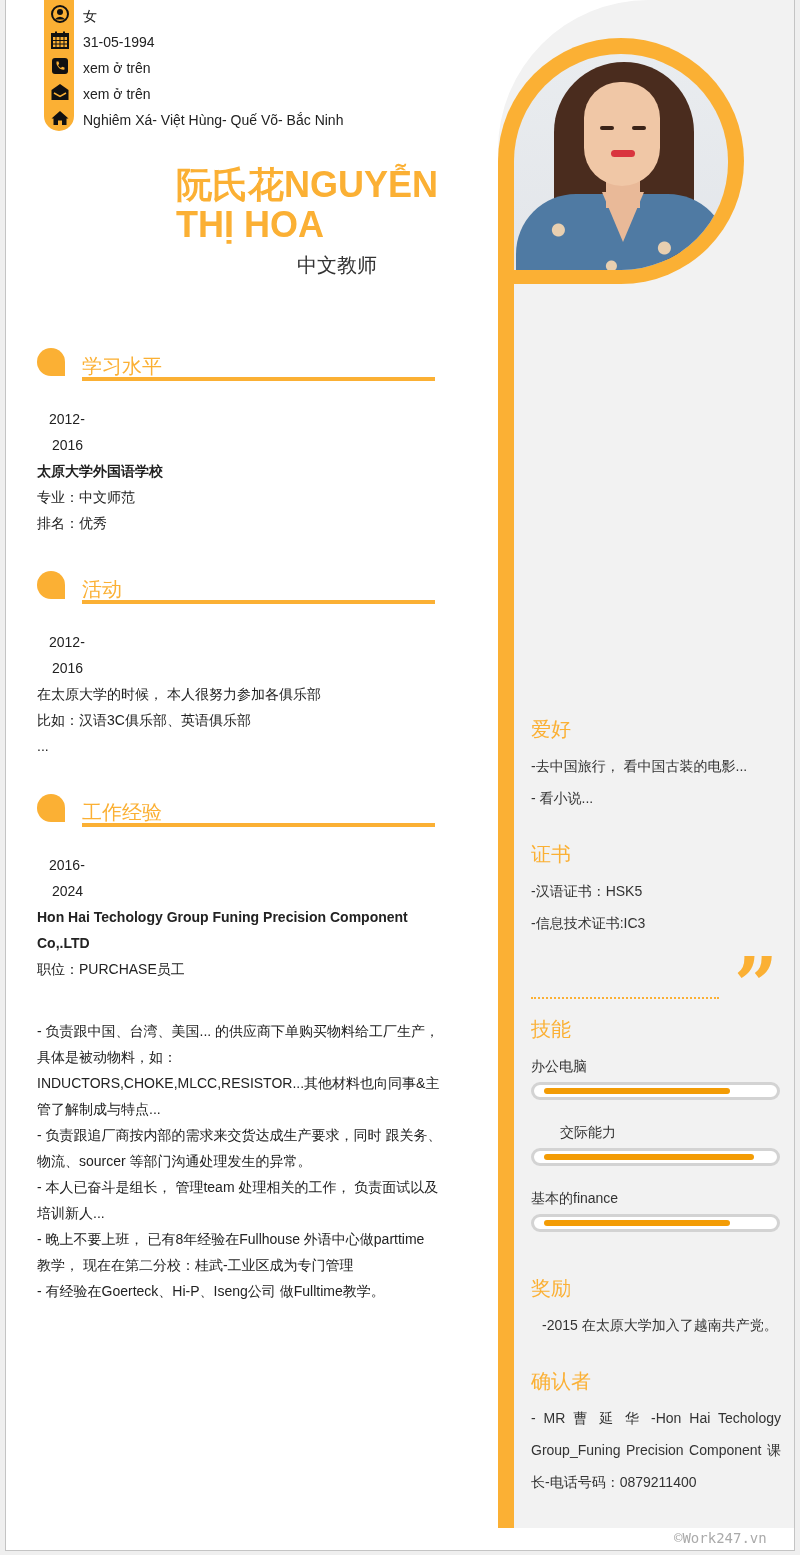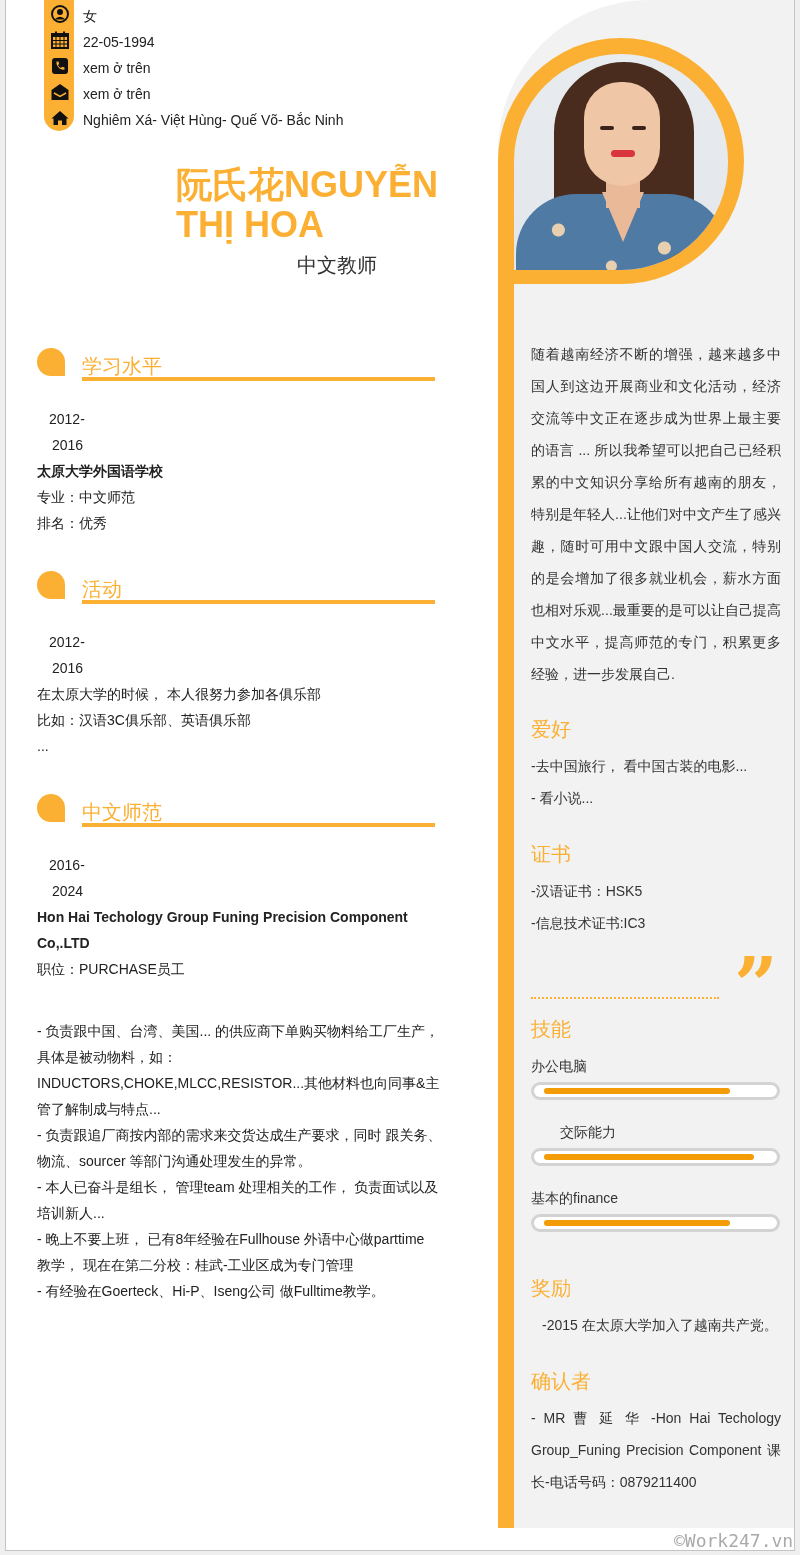--- a/index.html
+++ b/index.html
@@ -76,21 +76,21 @@
       position: absolute; left: 10px; top: 3px; height: 6px;
       background: #f39c05; border-radius: 3px;
     }
 
     .recommender {
       top: 1402px; font-size: 14px; line-height: 32px; color: #333; text-align: justify; text-align-last: left;
     }
 
     .watermark {
       position: absolute; left: 668px; top: 1530px;
-      font-family: "DejaVu Sans Mono", "Liberation Mono", monospace; font-size: 18px; color: #aaa;
+      font-family: "DejaVu Sans Mono", "Liberation Mono", monospace; font-size: 14px; color: #aaa;
     }
 
     
     .icon-strip {
       position: absolute; left: 38px; top: 0; width: 30px; height: 131px;
       background: #fbb034; border-radius: 0 0 15px 15px;
     }
     .info-icon {
       position: absolute; left: 45px; width: 18px; height: 18px;
       display: flex; align-items: center; justify-content: center;
@@ -148,21 +148,21 @@
 
   <div class="info-icon" style="top:31px;">
     <svg width="18" height="18" viewBox="0 0 18 18">
         <rect x="1" y="3" width="16" height="14" fill="none" stroke="#111" stroke-width="2"></rect>
         <rect x="1" y="3" width="16" height="3" fill="#111"></rect>
         <rect x="4" y="0.5" width="2" height="4" fill="#111"></rect>
         <rect x="12" y="0.5" width="2" height="4" fill="#111"></rect>
         <path d="M1 9.5H17M1 13H17M5 6V17M9 6V17M13 6V17" stroke="#111" stroke-width="1"></path>
       </svg>
   </div>
-  <div class="info-text" style="top:34px;">22-05-1994</div>
+  <div class="info-text" style="top:34px;">31-05-1994</div>
 
   <div class="info-icon" style="top:57px;">
     <svg width="18" height="18" viewBox="0 0 18 18">
         <rect x="1" y="1" width="16" height="16" rx="3" fill="#111"></rect>
         <path d="M5.5 4.5 L7.5 4.5 L8.2 7 L7 8 Q8 10.5 10 11 L11 9.8 L13.5 10.5 L13.5 12.5 Q8 13.5 5.5 7Z" fill="#fbb034"></path>
       </svg>
   </div>
   <div class="info-text" style="top:60px;">xem ở trên</div>
 
   <div class="info-icon" style="top:83px;">
@@ -195,33 +195,32 @@
   <div class="sec-bullet" style="top:571px;"></div>
   <div class="sec-title" style="top:576px;">活动</div>
   <div class="sec-rule" style="top:600px;"></div>
   <div class="l-line year" style="top:634px;">2012-</div>
   <div class="l-line year2" style="top:660px;">2016</div>
   <div class="l-line" style="top:686px;">在太原大学的时候， 本人很努力参加各俱乐部</div>
   <div class="l-line" style="top:712px;">比如：汉语3C俱乐部、英语俱乐部</div>
   <div class="l-line" style="top:738px;">...</div>
 
   <div class="sec-bullet" style="top:794px;"></div>
-  <div class="sec-title" style="top:799px;">中文师范</div>
+  <div class="sec-title" style="top:799px;">工作经验</div>
   <div class="sec-rule" style="top:823px;"></div>
   <div class="l-line year" style="top:857px;">2016-</div>
   <div class="l-line year2" style="top:883px;">2024</div>
   <div class="desc" style="top:904px; font-weight:bold;">Hon Hai Techology Group Funing Precision Component Co,.LTD</div>
   <div class="l-line" style="top:961px;">职位：PURCHASE员工</div>
   <div class="desc" style="top:982px; white-space:pre-line;margin-top:36px;">- 负责跟中国、台湾、美国... 的供应商下单购买物料给工厂生产，具体是被动物料，如：INDUCTORS,CHOKE,MLCC,RESISTOR...其他材料也向同事&amp;主管了解制成与特点...
 - 负责跟追厂商按内部的需求来交货达成生产要求，同时 跟关务、物流、sourcer 等部门沟通处理发生的异常。
 - 本人已奋斗是组长， 管理team 处理相关的工作， 负责面试以及培训新人...
 - 晚上不要上班， 已有8年经验在Fullhouse 外语中心做parttime 教学， 现在在第二分校：桂武-工业区成为专门管理
 - 有经验在Goerteck、Hi-P、Iseng公司 做Fulltime教学。</div>
 
-  <div class="right-content intro" style="position:absolute;">随着越南经济不断的增强，越来越多中国人到这边开展商业和文化活动，经济交流等中文正在逐步成为世界上最主要的语言 ...  所以我希望可以把自己已经积累的中文知识分享给所有越南的朋友，特别是年轻人...让他们对中文产生了感兴趣，随时可用中文跟中国人交流，特别的是会增加了很多就业机会，薪水方面也相对乐观...最重要的是可以让自己提高中文水平，提高师范的专门，积累更多经验，进一步发展自己.</div>
 
   <div class="r-title" style="top:716px;">爱好</div>
   <div class="r-line" style="top:758px;">-去中国旅行， 看中国古装的电影...</div>
   <div class="r-line" style="top:790px;">- 看小说...</div>
 
   <div class="r-title" style="top:841px;">证书</div>
   <div class="r-line" style="top:883px;">-汉语证书：HSK5</div>
   <div class="r-line" style="top:915px;">-信息技术证书:IC3</div>
 
   <div class="dotted"></div>

